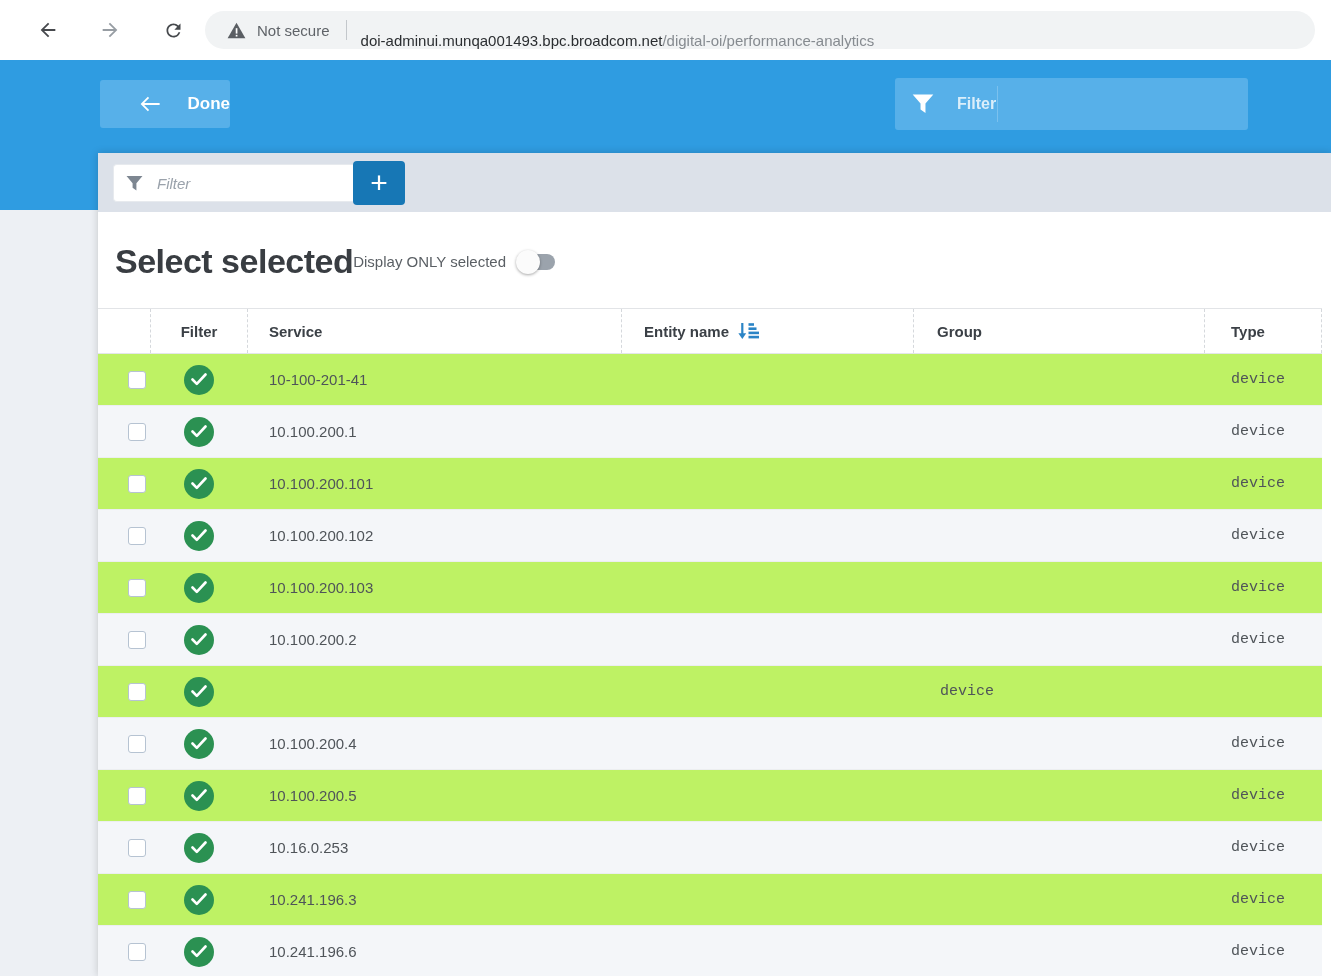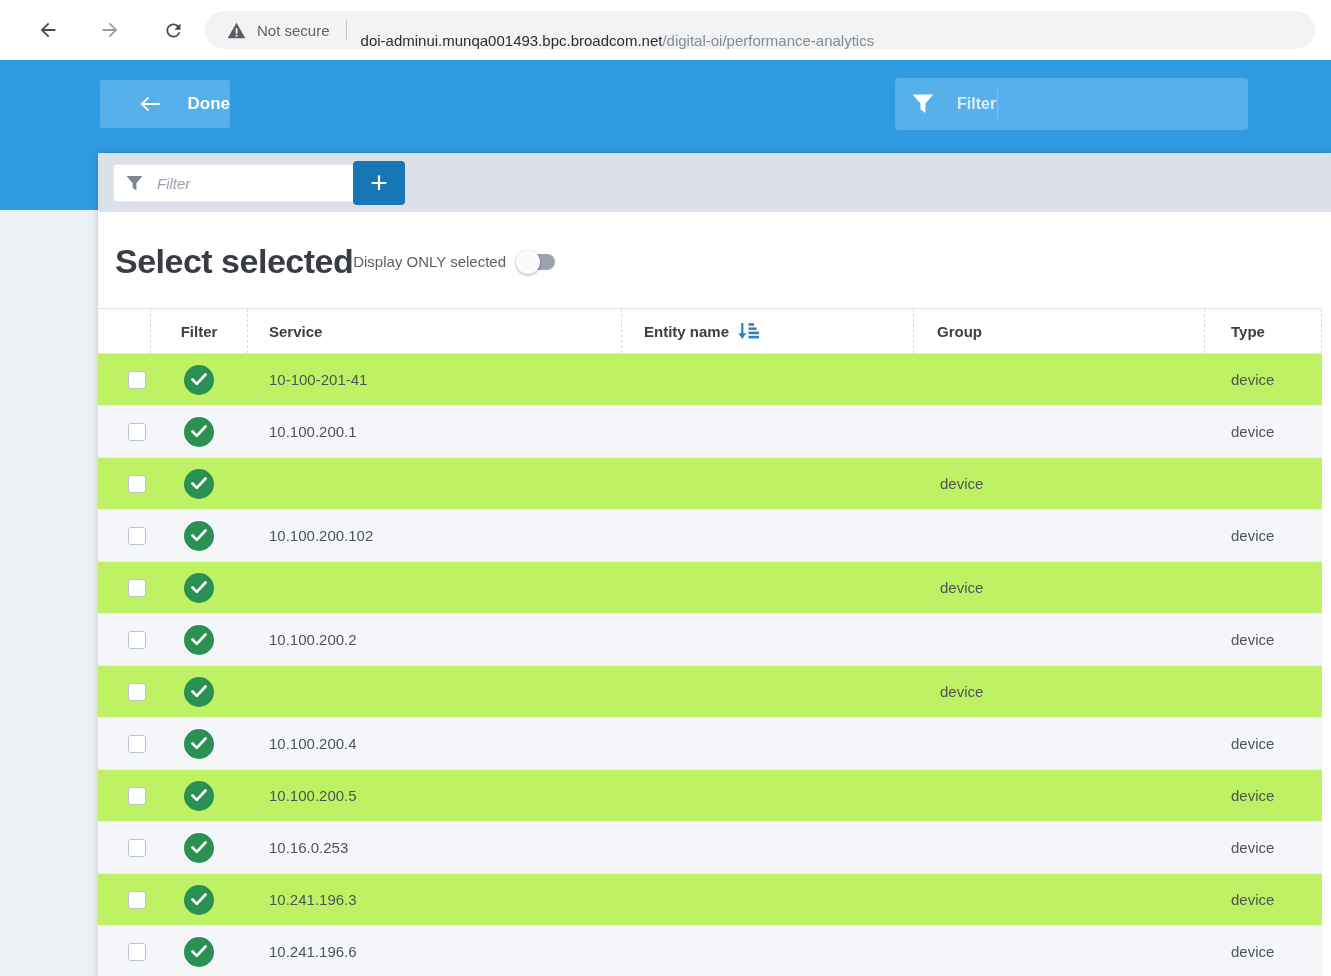--- a/index.html
+++ b/index.html
@@ -70,21 +70,21 @@
   .sort-icon{display:flex;align-items:center;}
 
   .row{height:52px;border-bottom:1px solid #eceef0;background:#bef264;}
   .row.alt{background:var(--alt-row);text-align:center;}
   .cell{display:flex;align-items:center;font-size:15px;color:var(--text-body);}
   .cell-check{padding-left:30px;}
   .checkbox{width:18px;height:18px;background:#fff;border:1px solid #b6c3d2;border-radius:3px;cursor:pointer;}
   .cell-state{justify-content:center;}
   .state-ok{width:30px;height:30px;border-radius:50%;background:var(--green);display:flex;align-items:center;justify-content:center;}
   .cell-entity{padding-left:22px;}
-  .cell-type{padding-left:27px;}
+  .cell-type{padding-left:27px;font-family:Liberation Mono, monospace;}
 </style>
 </head>
 <body>
 
 <div class="browser-bar">
   <div class="nav-icon icon-back">
     <svg width="22" height="22" viewBox="0 0 24 24">
         <path fill="currentColor" d="M20 11H7.83l5.59-5.59L12 4l-8 8 8 8 1.41-1.41L7.83 13H20v-2z"></path>
       </svg>
   </div>
@@ -214,20 +214,21 @@
     <div class="cell cell-check">
       <div class="checkbox"></div>
     </div>
     <div class="cell cell-state">
       <div class="state-ok">
         <svg width="16" height="13" viewBox="0 0 16 13">
                 <path d="M1.5 6.5l4.3 4.3L14.5 1.5" stroke="#fff" stroke-width="2.6" fill="none" stroke-linecap="round" stroke-linejoin="round"></path>
               </svg>
       </div>
     </div>
+    <div class="cell cell-entity">10.100.200.101</div>
     <div class="cell"></div>
     <div class="cell"></div>
     <div class="cell cell-type">device</div>
   </div>
         <div class="row alt">
     <div class="cell cell-check">
       <div class="checkbox"></div>
     </div>
     <div class="cell cell-state">
       <div class="state-ok">
@@ -245,20 +246,21 @@
     <div class="cell cell-check">
       <div class="checkbox"></div>
     </div>
     <div class="cell cell-state">
       <div class="state-ok">
         <svg width="16" height="13" viewBox="0 0 16 13">
                 <path d="M1.5 6.5l4.3 4.3L14.5 1.5" stroke="#fff" stroke-width="2.6" fill="none" stroke-linecap="round" stroke-linejoin="round"></path>
               </svg>
       </div>
     </div>
+    <div class="cell cell-entity">10.100.200.103</div>
     <div class="cell"></div>
     <div class="cell"></div>
     <div class="cell cell-type">device</div>
   </div>
         <div class="row alt">
     <div class="cell cell-check">
       <div class="checkbox"></div>
     </div>
     <div class="cell cell-state">
       <div class="state-ok">

